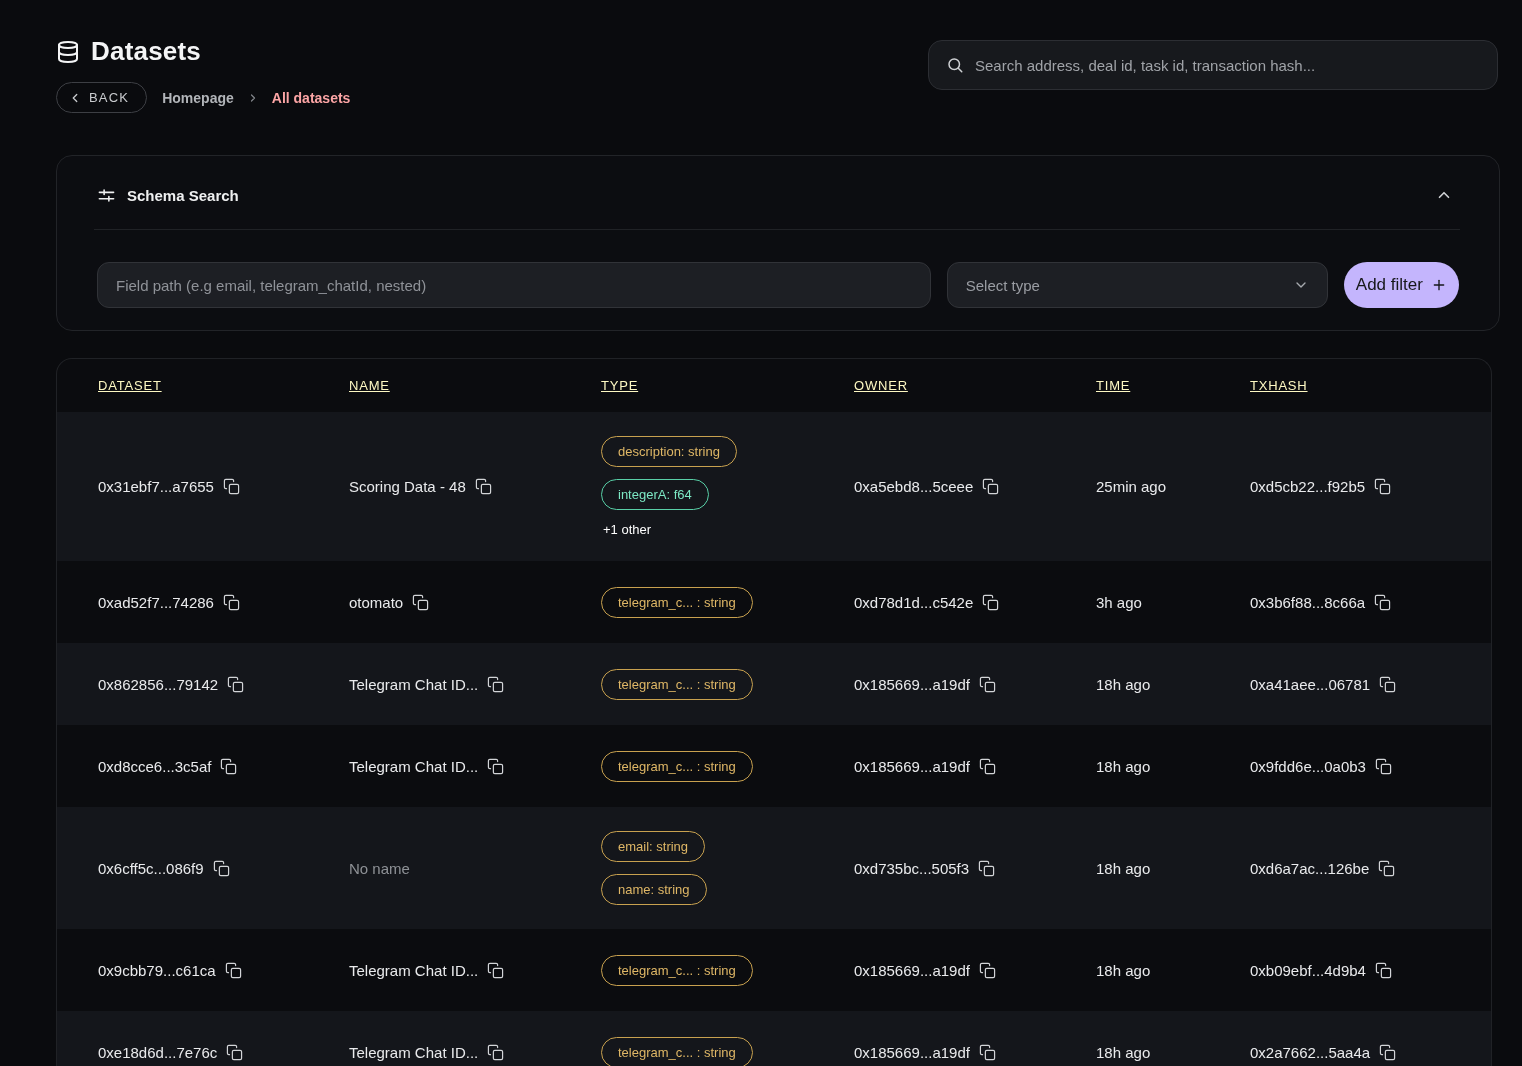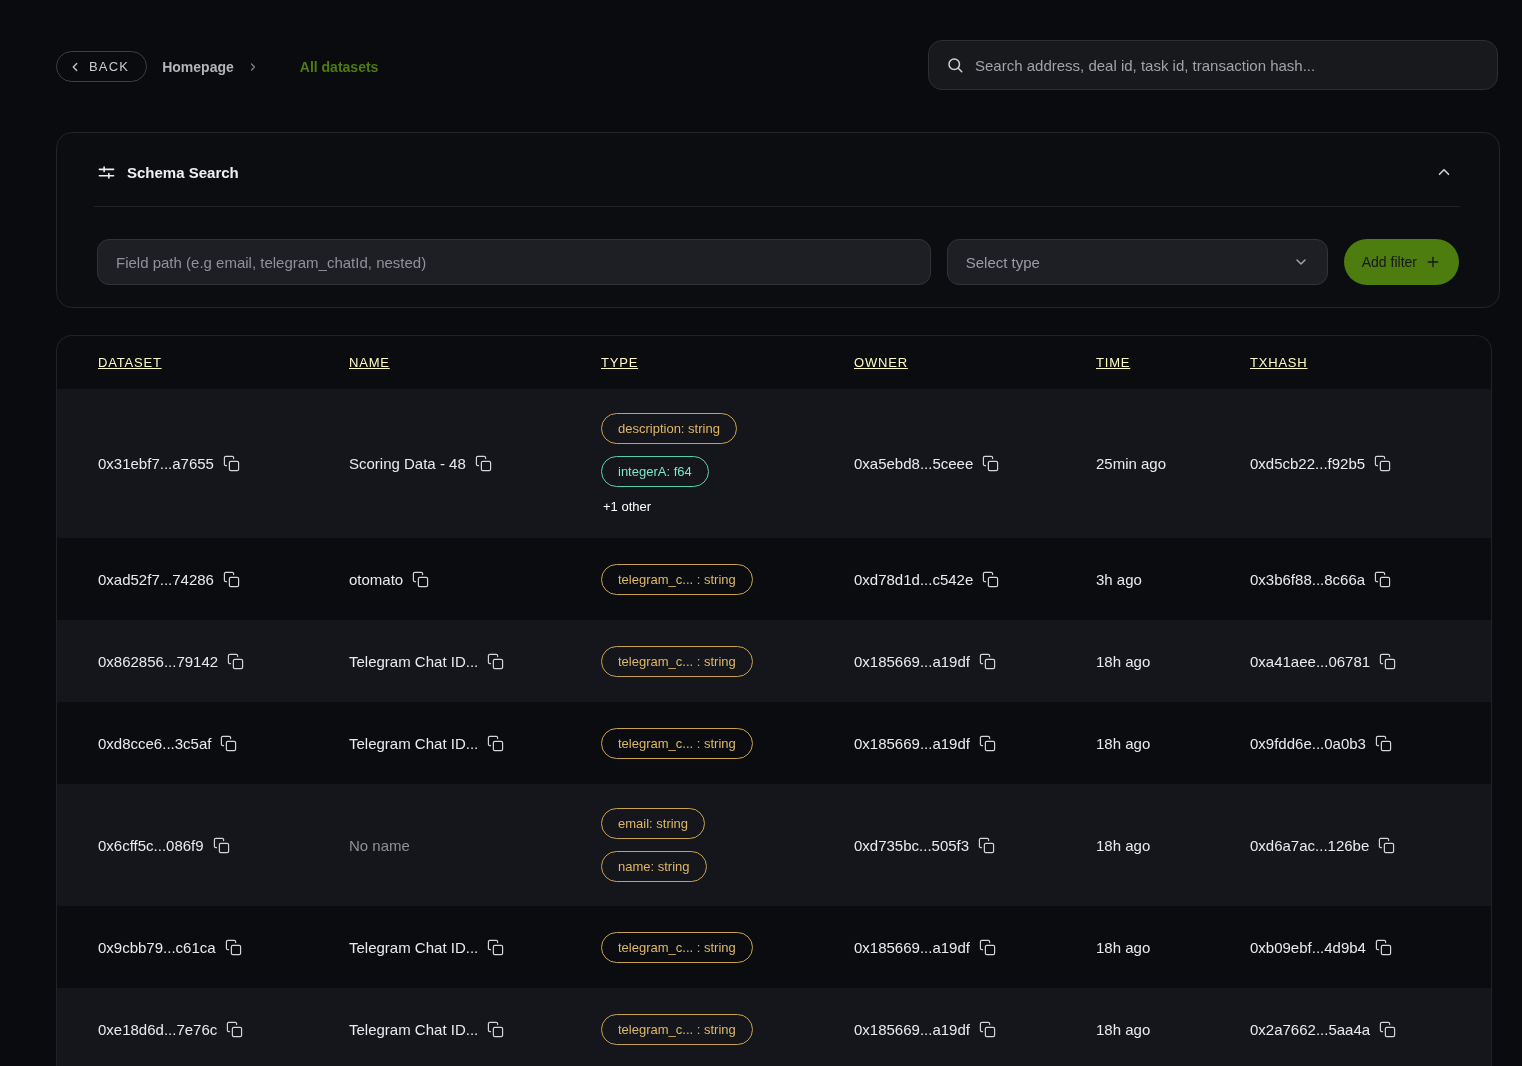--- a/index.html
+++ b/index.html
@@ -19,21 +19,21 @@
   .nav-row { display:flex; align-items:center; gap:15px; margin-top:15px; }
   .back-btn {
     display:flex; align-items:center; gap:7px;
     height:31px; padding:0 17px 0 11px;
     background:transparent; border:1px solid #3d3f44; border-radius:999px;
     color:#c9cbce; font-family:inherit; font-size:13px; letter-spacing:1.2px; cursor:pointer;
   }
   .breadcrumb { display:flex; align-items:center; gap:13px; font-size:14px; font-weight:700; }
   .crumb-home { color:#b2b5b9; cursor:pointer; }
   .crumb-sep { color:#84878c; }
-  .crumb-current { color:#4d7c0f;margin-left:28px; }
+  .crumb-current { color:#fca5a5; }
 
   .search-bar {
     width:570px; height:50px; margin-top:4px;
     background:#17191d; border:1px solid #2c2e33; border-radius:14px;
     display:flex; align-items:center; gap:11px; padding:0 17px;
   }
   .search-bar input {
     flex:1; background:transparent; border:none; outline:none;
     color:#e8e9eb; font-size:15px; font-family:inherit;
   }
@@ -59,23 +59,23 @@
   .field-input::placeholder { color:#8f9298; }
   .type-select {
     width:404px; height:46px;
     background:#1d1f24; border:1px solid #313338; border-radius:12px;
     display:flex; align-items:center; justify-content:space-between;
     padding:0 18px; color:#9a9da3; font-size:15px; cursor:pointer;
   }
   .type-select .chev { color:#a7aaaf; }
   .add-filter-btn {
     width:123px; height:46px; border:none; border-radius:999px;
-    background:#4d7c0f; color:#16171a;
+    background:#c4b5fd; color:#16171a;
     display:flex; align-items:center; justify-content:center; gap:8px;
-    font-size:14px; font-weight:500; font-family:inherit; cursor:pointer;
+    font-size:17px; font-weight:500; font-family:inherit; cursor:pointer;
   }
 
   
   .table {
     margin:27px 30px 0 56px;
     border:1px solid #202226; border-bottom:none;
     border-radius:16px 16px 0 0; overflow:hidden;
     background:#0b0c0f;
   }
   .thead, .trow {
@@ -97,20 +97,30 @@
   }
   .badge--gold { color:#dfb766; border-color:#c8a14f; }
   .badge--teal { color:#7ce8c4; border-color:#59cfa7; }
   .more-text { font-size:13px; color:#ffffff; padding-left:2px; }
 </style>
 </head>
 <body>
 
 <header class="topbar">
   <div class="topbar-left">
+    <div class="title-row">
+      <span class="db-icon">
+        <svg width="24" height="24" viewBox="0 0 24 24" fill="none" stroke="currentColor" stroke-width="2" stroke-linecap="round" stroke-linejoin="round">
+          <ellipse cx="12" cy="5" rx="9" ry="3"></ellipse>
+          <path d="M3 5v14a9 3 0 0 0 18 0V5"></path>
+          <path d="M3 12a9 3 0 0 0 18 0"></path>
+        </svg>
+      </span>
+      <h1>Datasets</h1>
+    </div>
     <div class="nav-row">
       <button class="back-btn">
         <span>
           <svg width="14" height="14" viewBox="0 0 24 24" fill="none" stroke="currentColor" stroke-width="2.2" stroke-linecap="round" stroke-linejoin="round">
               <polyline points="15 18 9 12 15 6"></polyline>
             </svg>
         </span>
         <span>BACK</span>
       </button>
       <nav class="breadcrumb">

